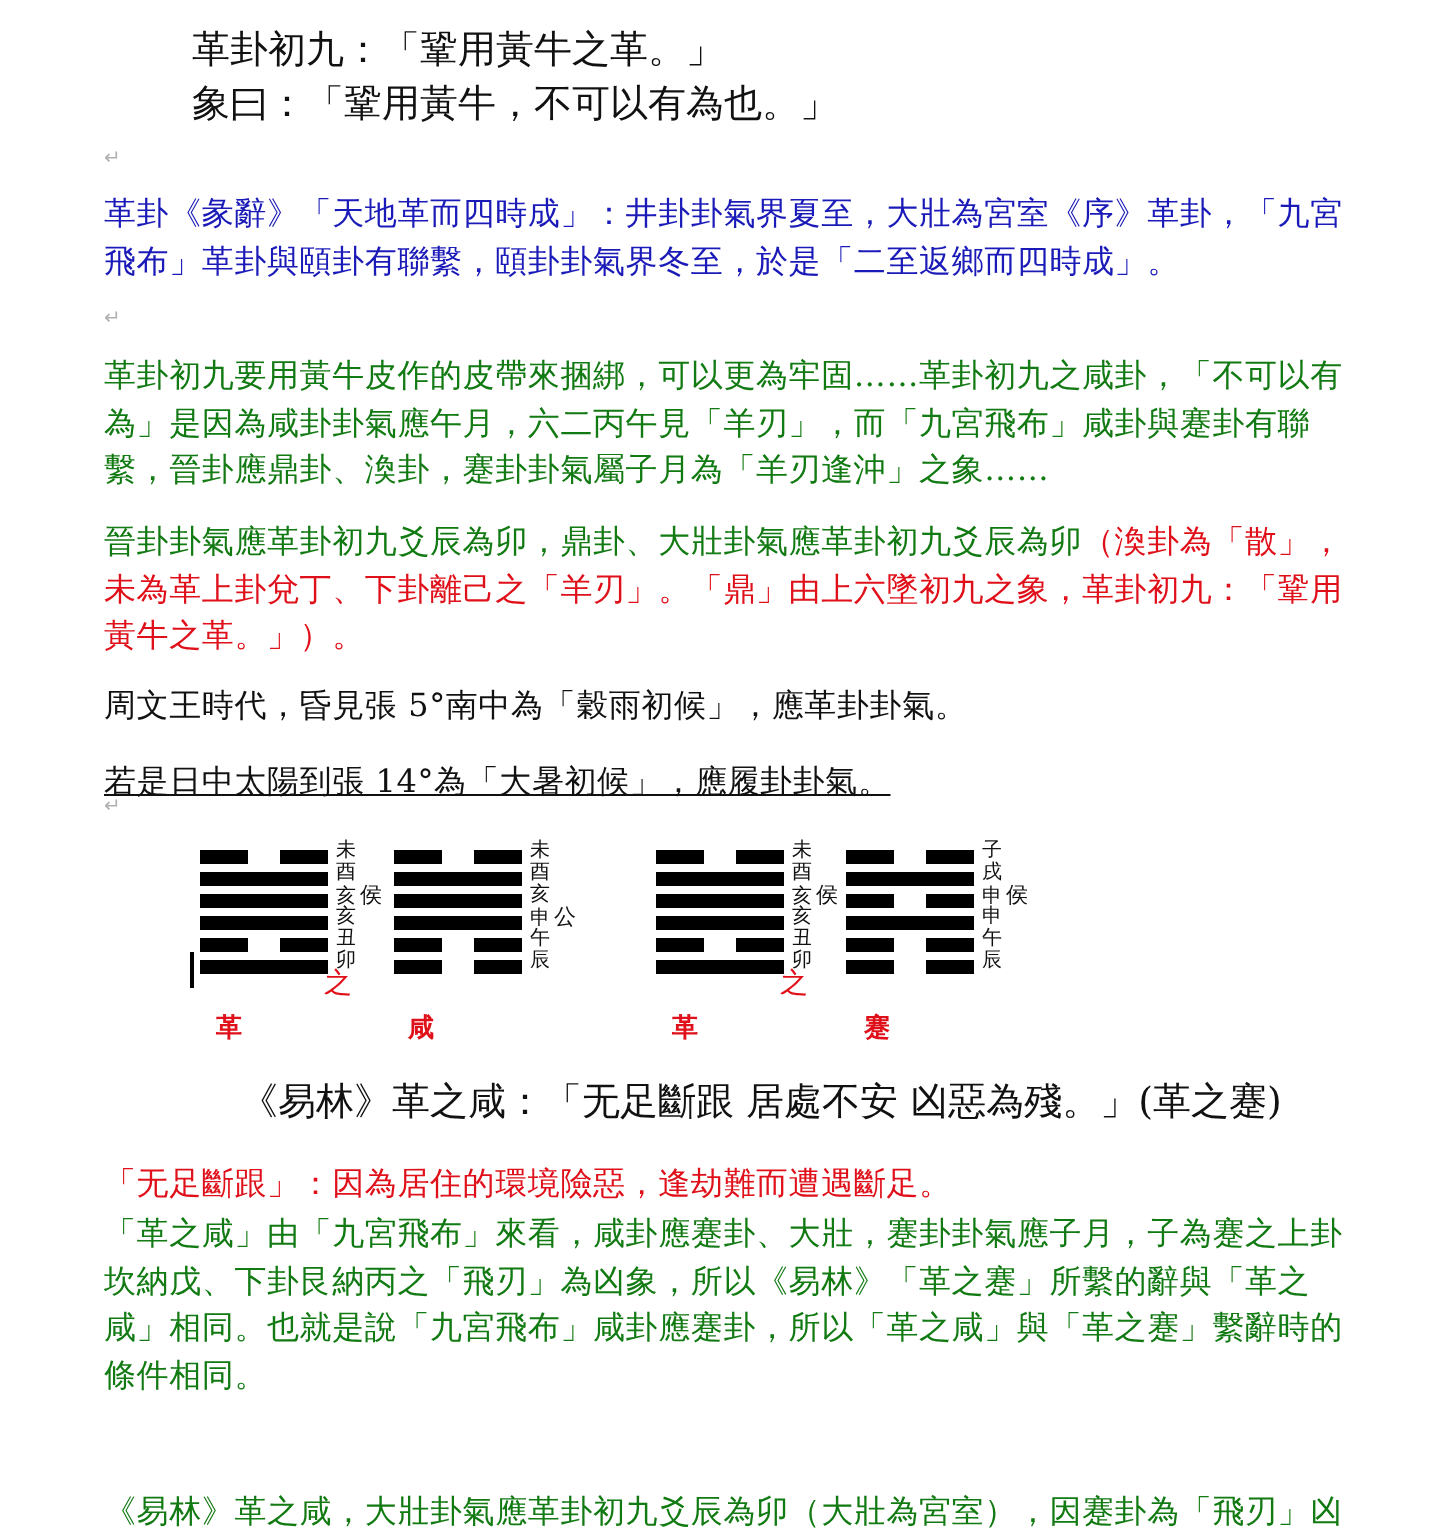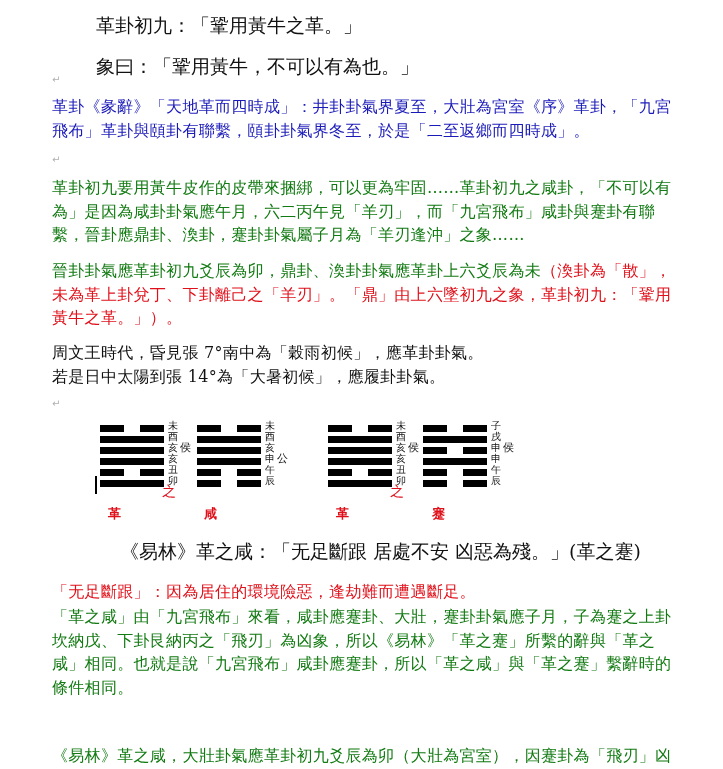--- a/index.html
+++ b/index.html
@@ -22,32 +22,32 @@
   .hname { position:absolute; color:#e0101a; font-size:13px; font-weight:bold; font-family:"DejaVu Sans", sans-serif; }
 </style>
 </head>
 <body>
 
 <span class="abs mark" style="left:52px;top:74px;">↵</span>
 <span class="abs mark" style="left:52px;top:154px;">↵</span>
 <span class="abs mark" style="left:52px;top:398px;">↵</span>
 
 <div class="abs big" style="left:96px;top:12px;">革卦初九：「鞏用黃牛之革。」</div>
-<div class="abs big" style="left:96px;top:53px;">象曰：「鞏用黃牛，不可以有為也。」</div>
+<div class="abs big" style="left:96px;top:39px;">象曰：「鞏用黃牛，不可以有為也。」</div>
 
 <div class="p blue" style="top:95px;">革卦《彖辭》「天地革而四時成」：井卦卦氣界夏至，大壯為宮室《序》革卦，「九宮飛布」革卦與頤卦有聯繫，頤卦卦氣界冬至，於是「二至返鄉而四時成」。</div>
 
 <div class="p green" style="top:176px;">革卦初九要用黃牛皮作的皮帶來捆綁，可以更為牢固……革卦初九之咸卦，「不可以有為」是因為咸卦卦氣應午月，六二丙午見「羊刃」，而「九宮飛布」咸卦與蹇卦有聯繫，晉卦應鼎卦、渙卦，蹇卦卦氣屬子月為「羊刃逢沖」之象……</div>
 
 <div class="p" style="top:259px;">
-  <span class="green">晉卦卦氣應革卦初九爻辰為卯，鼎卦、渙卦卦氣應革卦上六爻辰為未</span><span class="red">（渙卦為「散」，未為革上卦兌丁、下卦離己之「羊刃」。「鼎」由上六墜初九之象，革卦初九：「鞏用黃牛之革。」）。</span>
+  <span class="green">晉卦卦氣應革卦初九爻辰為卯，鼎卦、大壯卦氣應革卦初九爻辰為卯</span><span class="red">（渙卦為「散」，未為革上卦兌丁、下卦離己之「羊刃」。「鼎」由上六墜初九之象，革卦初九：「鞏用黃牛之革。」）。</span>
 </div>
 
-<div class="p black" style="top:341px;">周文王時代，昏見張 7°南中為「穀雨初候」，應革卦卦氣。</div>
-<div class="p black" style="top:365px;">若是日中太陽到張 14°為「大暑初候」，應履卦卦氣。</div>
+<div class="p black" style="top:341px;">周文王時代，昏見張 5°南中為「穀雨初候」，應革卦卦氣。</div>
+<div class="p black" style="top:379px;text-decoration:underline;">若是日中太陽到張 14°為「大暑初候」，應履卦卦氣。</div>
 
 <div class="abs" style="left:0;top:0;width:723px;height:769px;pointer-events:none;" id="diagram">
     <div class="hex" style="left: 100px; top: 425px;">
       <div class="line">
         <div class="seg" style="left: 0px; width: 24px;"></div>
         <div class="seg" style="left: 40px; width: 24px;"></div>
         <span class="lbl">未</span>
       </div>
       <div class="line">
         <div class="seg" style="left: 0px; width: 64px;"></div>

